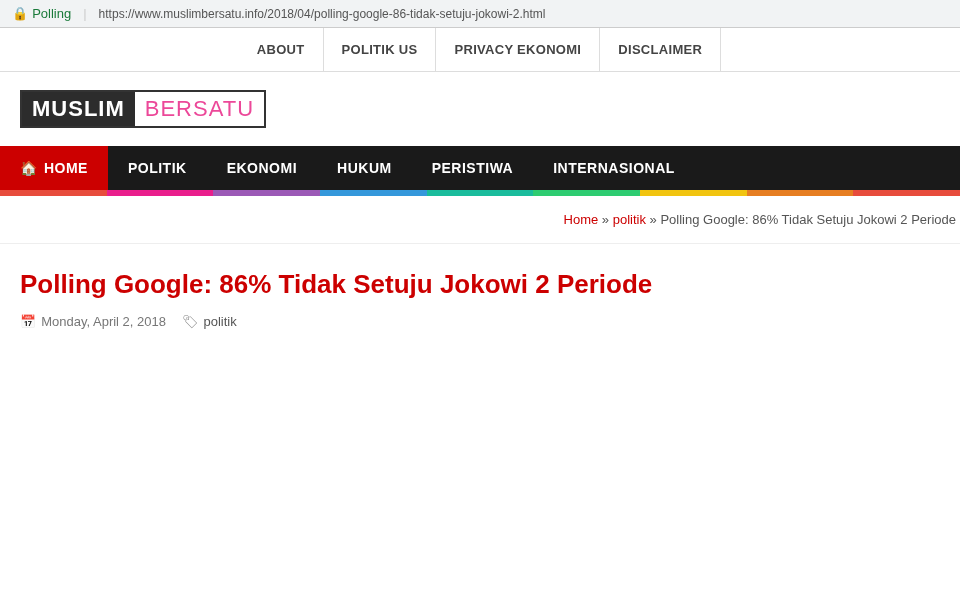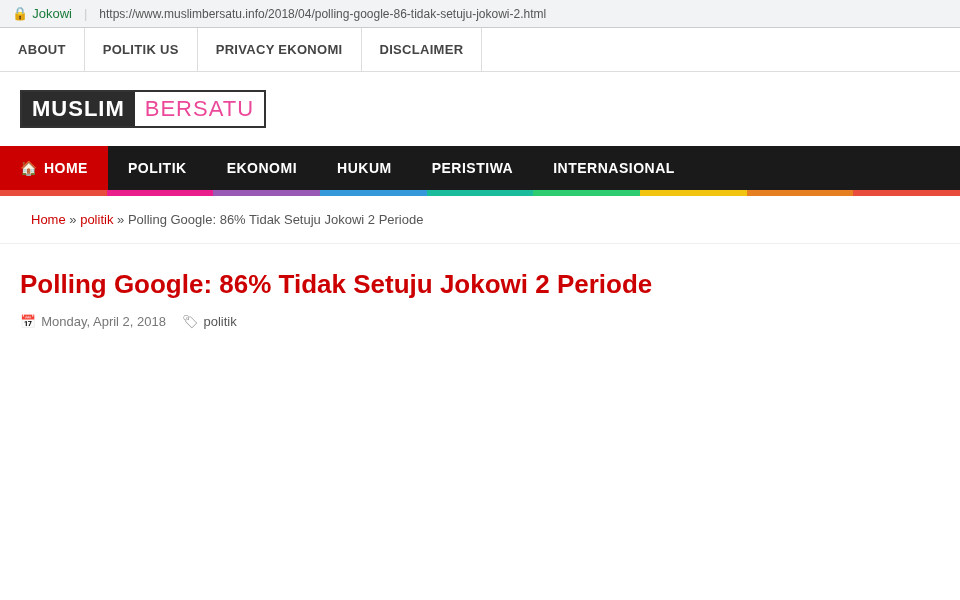--- a/index.html
+++ b/index.html
@@ -32,20 +32,21 @@
       background: #fff;
       max-width: 960px;
     }
 
     
     .top-nav {
       border-bottom: 1px solid #ddd;
       padding: 0;
       display: flex;
       background: #fff;
+      justify-content: center;
     }
     .top-nav-item {
       padding: 14px 18px;
       font-size: 13px;
       font-weight: 600;
       color: #444;
       border-right: 1px solid #ddd;
       cursor: pointer;
       letter-spacing: 0.3px;
     }
@@ -109,24 +110,25 @@
     .rainbow-bar .r3 { background: #9b59b6; flex: 1; }
     .rainbow-bar .r4 { background: #3498db; flex: 1; }
     .rainbow-bar .r5 { background: #1abc9c; flex: 1; }
     .rainbow-bar .r6 { background: #2ecc71; flex: 1; }
     .rainbow-bar .r7 { background: #f1c40f; flex: 1; }
     .rainbow-bar .r8 { background: #e67e22; flex: 1; }
     .rainbow-bar .r9 { background: #e74c3c; flex: 1; }
 
     
     .breadcrumb {
-      padding: 16px 31px;
+      padding: 16px 4px;
       font-size: 13px;
       color: #555;
       border-bottom: 1px solid #eee;
+      text-align: right;
     }
     .breadcrumb a { color: #cc0000; text-decoration: none; }
     .breadcrumb span { color: #555; }
 
     
     .article-area {
       padding: 24px 20px;
     }
     .article-title {
       font-size: 26px;
@@ -157,21 +159,21 @@
       color: #888;
       font-size: 13px;
     }
   </style>
 </head>
 <body>
 
 <div class="browser-bar">
   <span class="secure-indicator">
     <span class="secure-icon">🔒</span>
-    <span>Jokowi</span>
+    <span>Polling</span>
   </span>
   <span class="separator">|</span>
   <span class="url-bar">https://www.muslimbersatu.info/2018/04/polling-google-86-tidak-setuju-jokowi-2.html</span>
 </div>
 
 <div class="page-content">
 
   <div class="top-nav">
     <div class="top-nav-item">ABOUT</div>
     <div class="top-nav-item">POLITIK US</div>

